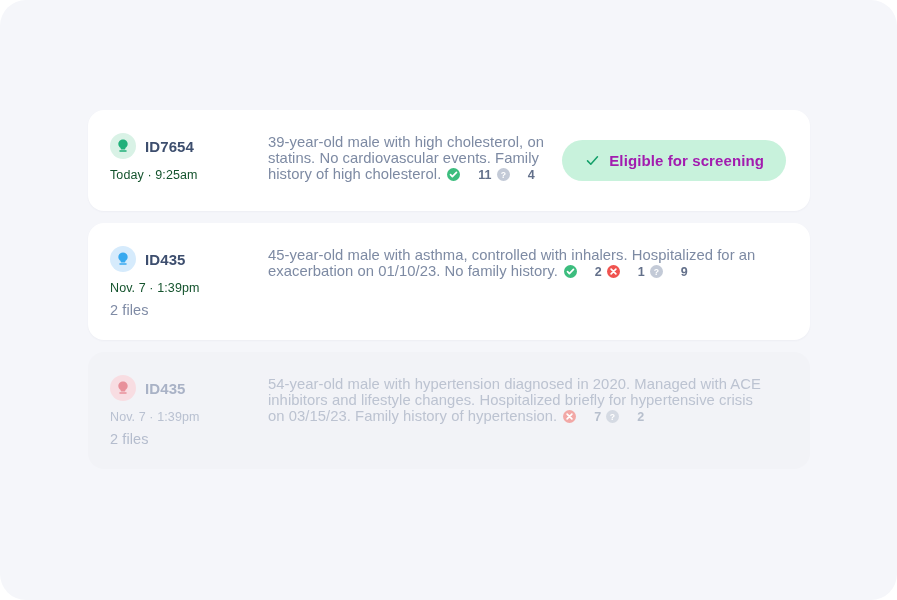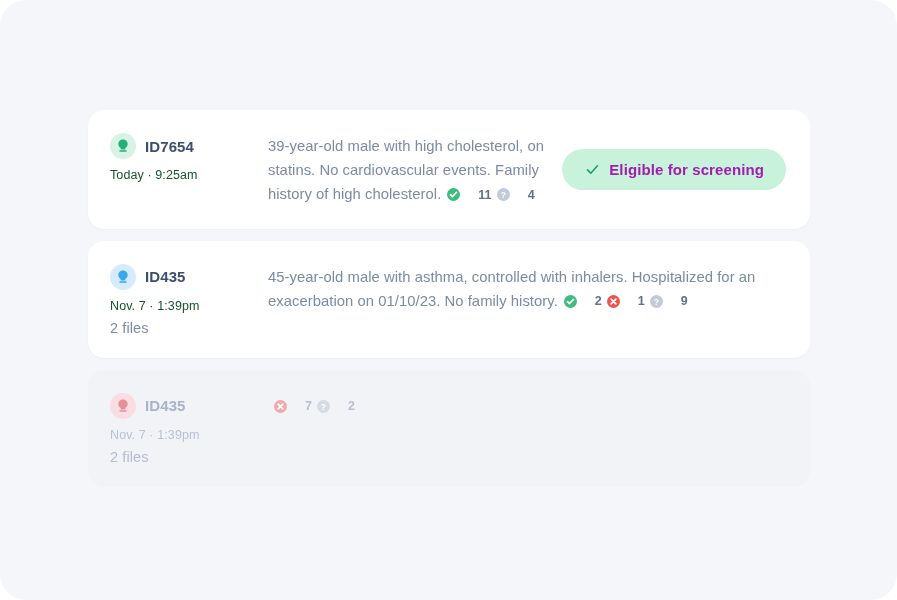--- a/index.html
+++ b/index.html
@@ -101,21 +101,21 @@
   
   .body {
     flex: 1 1 auto;
     padding-top: 2px;
     padding-right: 14px;
     min-width: 0;
   }
 
   .summary {
     font-size: 14.8px;
-    line-height: 24px;
+    line-height: 16px;
     color: #7d8aa3;
     letter-spacing: .05px;
   }
   .dim .summary { color: #bcc3d1; }
 
   .chips {
     display: inline-flex;
     align-items: center;
     gap: 5px;
     vertical-align: -2px;
@@ -280,21 +280,21 @@
                 <path fill="#e8909a" d="M12 4.2c-3.1 0-5.6 2.4-5.6 5.4 0 2.0 1.1 3.7 2.8 4.7v1.0c0 .5.4.9.9.9h3.8c.5 0 .9-.4.9-.9v-1.0c1.7-1.0 2.8-2.7 2.8-4.7 0-3.0-2.5-5.4-5.6-5.4z"></path>
                 <path fill="#e8909a" d="M7.4 18.0c0-.6.5-1.0 1.1-1.0h7.0c.6 0 1.1.4 1.1 1.0 0 .6-.5 1.0-1.1 1.0h-7.0c-.6 0-1.1-.4-1.1-1.0z"></path>
               </svg>
             </span>
             <span class="patient-id">ID435</span>
           </div>
           <div class="timestamp">Nov. 7 · 1:39pm</div>
           <div class="filecount">2 files</div>
         </div>
         <div class="body">
-          <p class="summary"><span class="chips">
+          <p class="summary"><span>54-year-old male with hypertension diagnosed in 2020. Managed with ACE inhibitors and lifestyle changes. Hospitalized briefly for hypertensive crisis on 03/15/23. Family history of hypertension.</span><span class="chips">
               <span class="chip fail">
                 <span class="dot">
                   <svg width="13" height="13" viewBox="0 0 24 24" class="">
                     <path d="M7.6 7.6l8.8 8.8M16.4 7.6l-8.8 8.8" fill="none" stroke="#ffffff" stroke-width="3.1" stroke-linecap="round"></path>
                   </svg>
                 </span>
                 <span class="num">7</span>
               </span>
               <span class="chip unknown">
                 <span class="dot">

